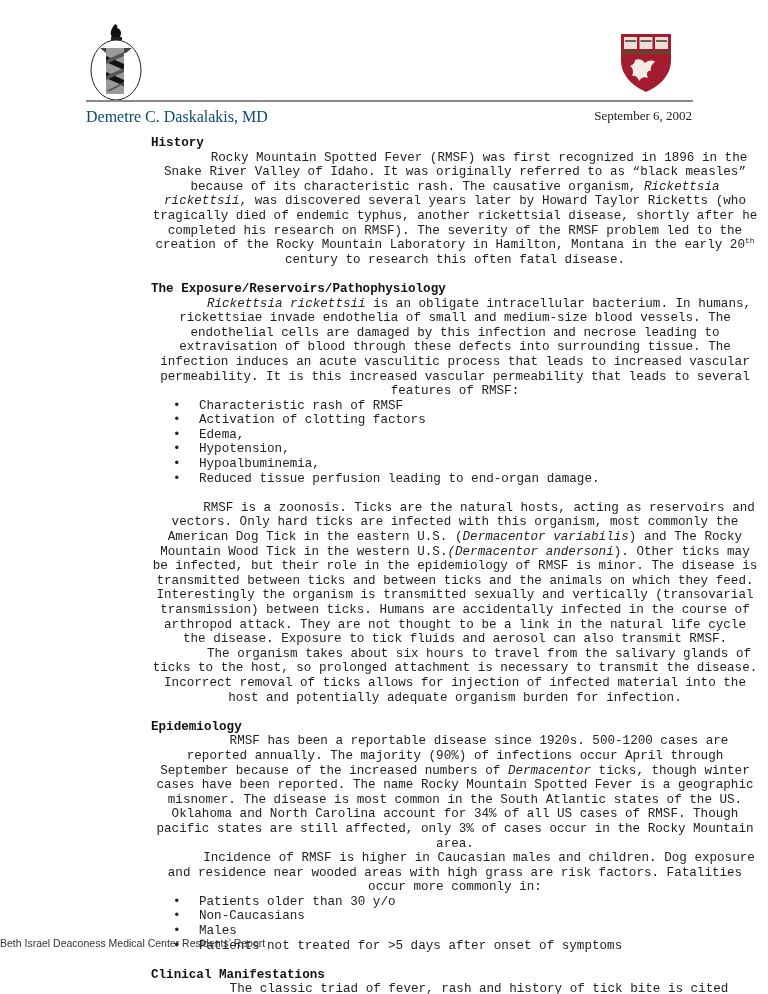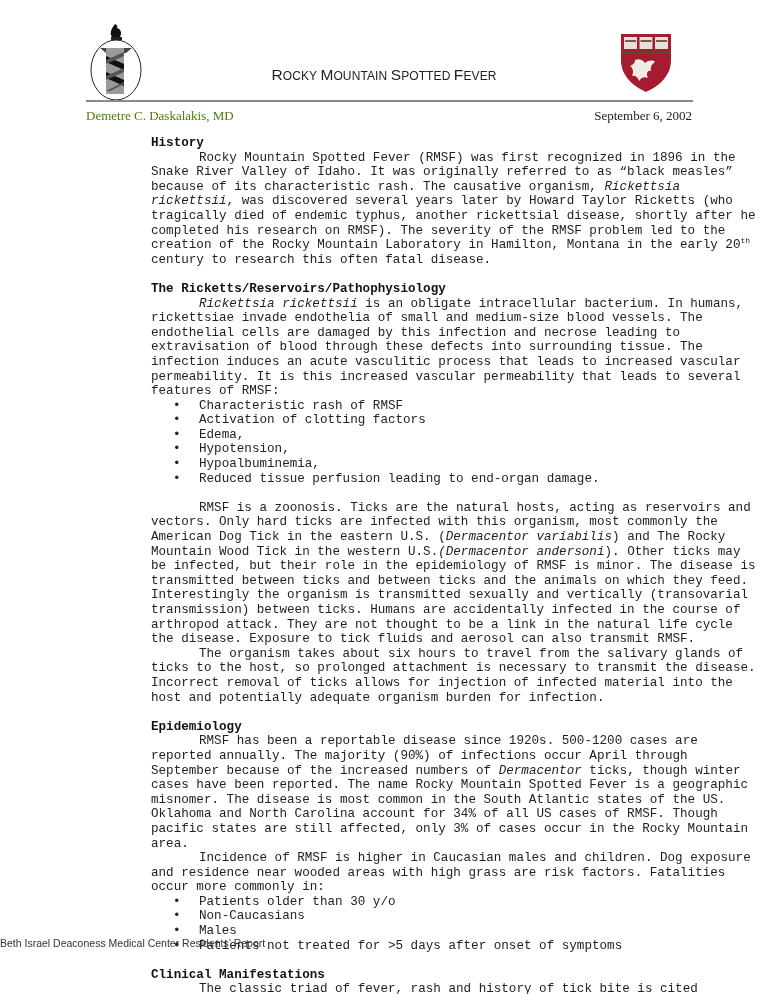--- a/index.html
+++ b/index.html
@@ -5,26 +5,26 @@
   html, body { margin: 0; padding: 0; background: #ffffff; }
   body { width: 768px; height: 994px; position: relative; overflow: hidden; color: #111; }
   .page { position: absolute; left: 0; top: 0; width: 768px; height: 994px; }
   .logo-left { position: absolute; left: 88px; top: 20px; width: 62px; height: 82px; }
   .logo-right { position: absolute; left: 619px; top: 32px; width: 54px; height: 62px; }
   .title { position: absolute; left: 0; width: 768px; top: 66px; text-align: center;
            font-family: "Liberation Sans", sans-serif; font-size: 15.5px; color: #222; letter-spacing: 0.1px; }
   .title .big { font-size: 15.5px; }
   .title .small { font-size: 12px; }
   .rule { position: absolute; left: 86px; top: 100px; width: 607px; height: 2px; background: #8a8a8a; }
-  .author { position: absolute; left: 86px; top: 108px; font-family: "Liberation Serif", serif; font-size: 13px; color: #4d7c0f; }
+  .author { position: absolute; left: 86px; top: 108px; font-family: "Liberation Serif", serif; font-size: 16px; color: #0c4a6e; }
   .date { position: absolute; right: 76px; top: 108px; font-family: "Liberation Serif", serif; font-size: 13px; color: #222; }
   .body { position: absolute; left: 104px; top: 136px; width: 608px;
           font-family: Liberation Mono, monospace; font-size: 12.6px; line-height: 14.6px; color: #222; margin-left: 47px; }
   .body h3 { margin: 0; font-size: 12.6px; font-weight: bold; line-height: 14.6px; color: #111; }
-  .body p { margin: 0; text-align: left; }
+  .body p { margin: 0; text-align: center; }
   .body p.indent { text-indent: 48px; }
   .section { margin-bottom: 14.6px; }
   .body ul { margin: 0; padding: 0; list-style: none; }
   .body li { position: relative; padding-left: 48px; }
   .body li .bullet { position: absolute; left: 22px; top: 0; }
   .gap { height: 14.6px; }
   sup { font-size: 8px; line-height: 0; vertical-align: super; }
   .footer { position: absolute; left: 0; width: 768px; top: 937px; 
             font-family: "Liberation Sans", sans-serif; font-size: 10.5px; color: #333; }
 </style>
@@ -55,38 +55,35 @@
       <rect x="20.5" y="5" width="13" height="12" fill="#e8e0d8"></rect>
       <rect x="36" y="5" width="13" height="12" fill="#e8e0d8"></rect>
       <rect x="6" y="8" width="11" height="2" fill="#7a5a50"></rect>
       <rect x="21.5" y="8" width="11" height="2" fill="#7a5a50"></rect>
       <rect x="37" y="8" width="11" height="2" fill="#7a5a50"></rect>
       <rect x="2" y="19" width="50" height="3" fill="#5a4a2a"></rect>
       <path d="M16 28 C20 26 24 28 26 31 C30 28 34 28 36 30 C33 32 31 35 32 39 C28 38 27 42 29 46 C25 44 22 46 20 49 C19 45 16 43 13 44 C15 40 14 36 11 34 C14 33 16 31 16 28 Z" fill="#f2ece6"></path>
     </svg>
   </div>
 
-  <div class="title">
-    <span><span class="big">R</span><span class="small">OCKY </span></span><span><span class="big">M</span><span class="small">OUNTAIN </span></span><span><span class="big">S</span><span class="small">POTTED </span></span><span><span class="big">F</span><span class="small">EVER</span></span>
-  </div>
 
   <div class="rule"></div>
 
   <div class="author">Demetre C. Daskalakis, MD</div>
   <div class="date">September 6, 2002</div>
 
   <div class="body">
 
     <div class="section">
       <h3>History</h3>
       <p class="indent"><span>Rocky Mountain Spotted Fever (RMSF) was first recognized in 1896 in the Snake River Valley of Idaho. It was originally referred to as “black measles” because of its characteristic rash.  The causative organism, </span><i>Rickettsia rickettsii</i><span>,  was discovered several years later by Howard Taylor Ricketts (who tragically died of endemic typhus, another rickettsial disease, shortly after he completed his research on RMSF).  The severity of the RMSF problem led to the creation of the Rocky Mountain Laboratory in Hamilton, Montana in the early 20</span><sup>th</sup><span> century to research this often fatal disease.</span></p>
     </div>
 
     <div class="section">
-      <h3>The Ricketts/Reservoirs/Pathophysiology</h3>
+      <h3>The Exposure/Reservoirs/Pathophysiology</h3>
       <p class="indent"><i>Rickettsia rickettsii</i><span> is an obligate intracellular bacterium.  In humans, rickettsiae invade endothelia of small and medium-size blood vessels.  The endothelial cells are damaged by this infection and necrose leading to extravisation of blood through these defects into surrounding tissue.  The infection induces an acute vasculitic process that leads to increased vascular permeability.  It is this increased vascular permeability that leads to several features of RMSF:</span></p>
       <ul>
         <li><span class="bullet">•</span><span>Characteristic rash of RMSF</span></li>
         <li><span class="bullet">•</span><span>Activation of clotting factors</span></li>
         <li><span class="bullet">•</span><span>Edema,</span></li>
         <li><span class="bullet">•</span><span>Hypotension,</span></li>
         <li><span class="bullet">•</span><span>Hypoalbuminemia,</span></li>
         <li><span class="bullet">•</span><span>Reduced tissue perfusion leading to end-organ damage.</span></li>
       </ul>
       <div class="gap"></div>

